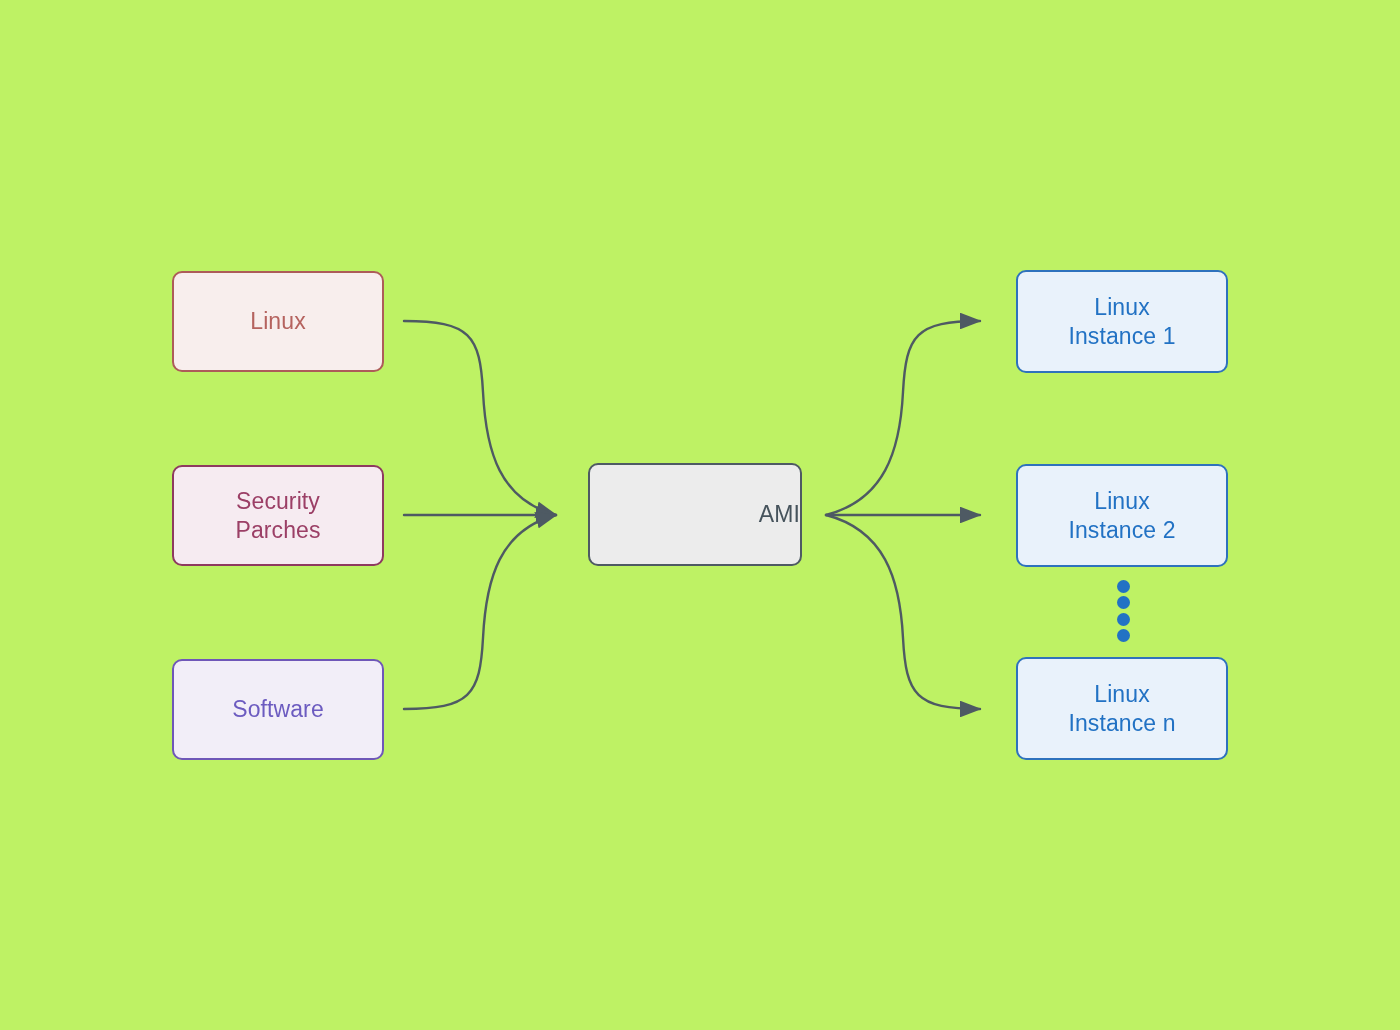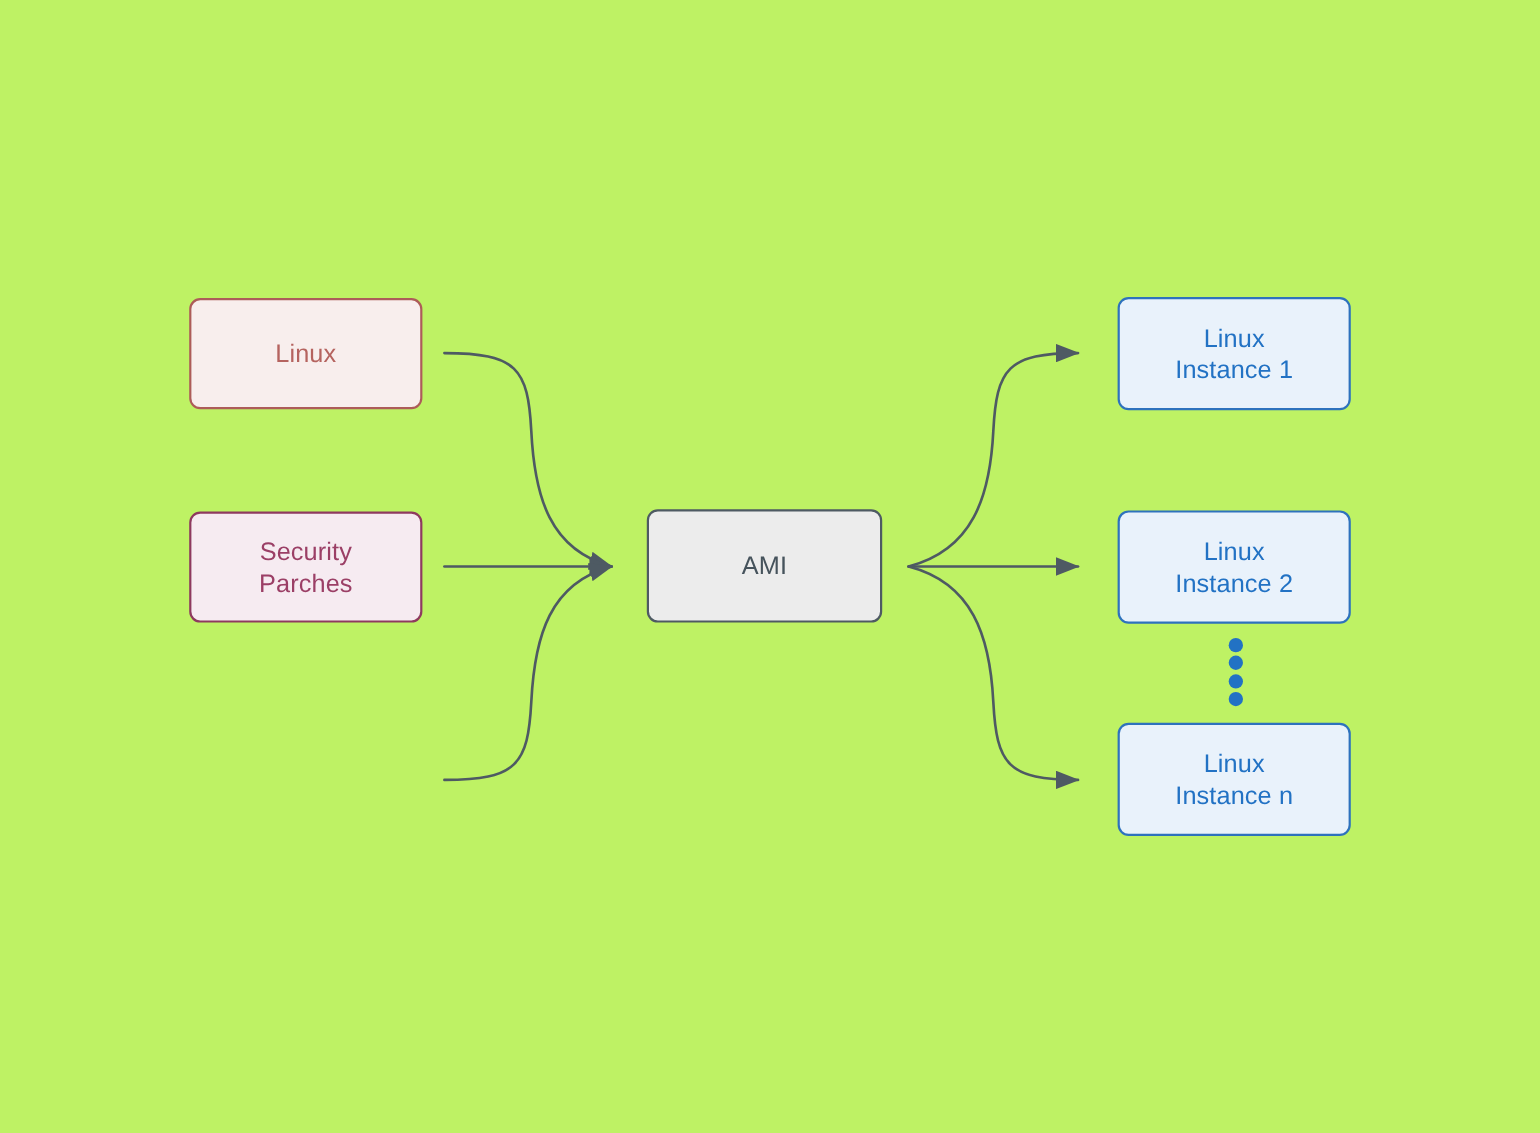--- a/index.html
+++ b/index.html
@@ -54,20 +54,21 @@
     background: #f2eef8;
     border-color: #6f57b8;
     color: #6c5bc0;
   }
   
   #node-ami {
     left: 588px; top: 463px; width: 214px; height: 103px;
     background: #ececec;
     border-color: #4e5a63;
     color: #46535c;
+    justify-content: flex-end;
   }
   
   .node-instance {
     left: 1016px; width: 212px; height: 103px;
     background: #e9f2fb;
     border-color: #2e72bd;
     color: #2272c4;
   }
   #node-instance-1 { top: 270px; }
   #node-instance-2 { top: 464px; }
@@ -126,20 +127,23 @@
 
   <div class="node" id="node-linux">
     <span class="label">Linux</span>
   </div>
 
   <div class="node" id="node-security-parches">
     <span class="label">Security
 Parches</span>
   </div>
 
+  <div class="node" id="node-software">
+    <span class="label">Software</span>
+  </div>
 
   <div class="node" id="node-ami">
     <span class="label">AMI</span>
   </div>
 
   <div class="node node-instance" id="node-instance-1">
     <span class="label">Linux
 Instance 1</span>
   </div>
 

